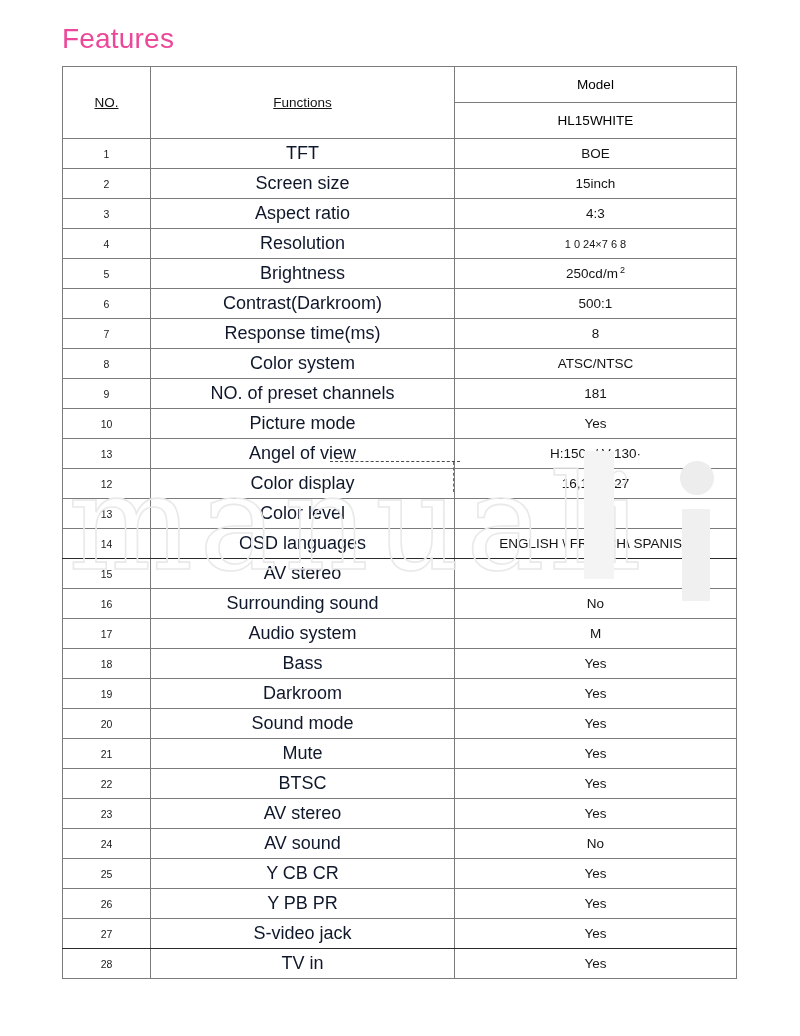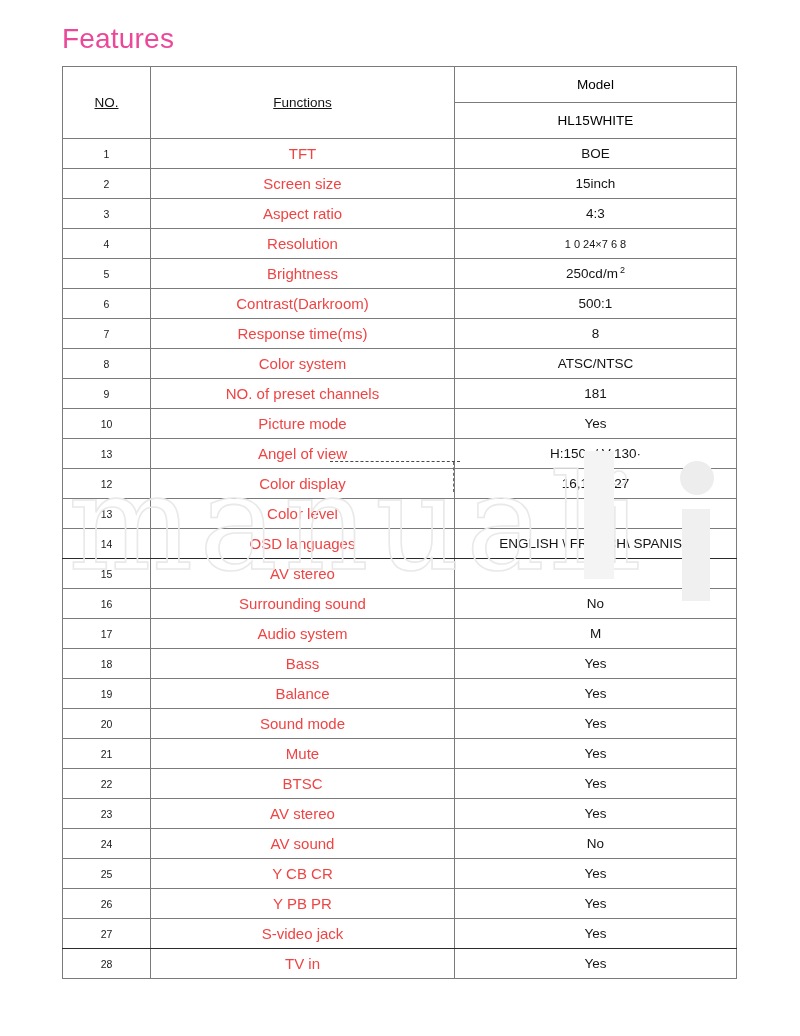--- a/index.html
+++ b/index.html
@@ -134,22 +134,22 @@
     color: #000000;
   }
 
   
   .spec-table tbody tr { height: 30px; }
   .cell-no {
     font-size: 10.5px;
     color: #1a1a1a;
   }
   .cell-func {
-    font-size: 15px;
-    color: #ef4444;
+    font-size: 18px;
+    color: #0f172a;
   }
   .cell-val {
     font-size: 13.5px;
     color: #141414;
     white-space: nowrap;
   }
   .cell-val-small {
     font-size: 11px;
   }
 
@@ -282,21 +282,21 @@
         <td class="cell-func">Audio system</td>
         <td class="cell-val">M</td>
       </tr>
       <tr>
         <td class="cell-no">18</td>
         <td class="cell-func">Bass</td>
         <td class="cell-val">Yes</td>
       </tr>
       <tr>
         <td class="cell-no">19</td>
-        <td class="cell-func">Balance</td>
+        <td class="cell-func">Darkroom</td>
         <td class="cell-val">Yes</td>
       </tr>
       <tr>
         <td class="cell-no">20</td>
         <td class="cell-func">Sound mode</td>
         <td class="cell-val">Yes</td>
       </tr>
       <tr>
         <td class="cell-no">21</td>
         <td class="cell-func">Mute</td>

